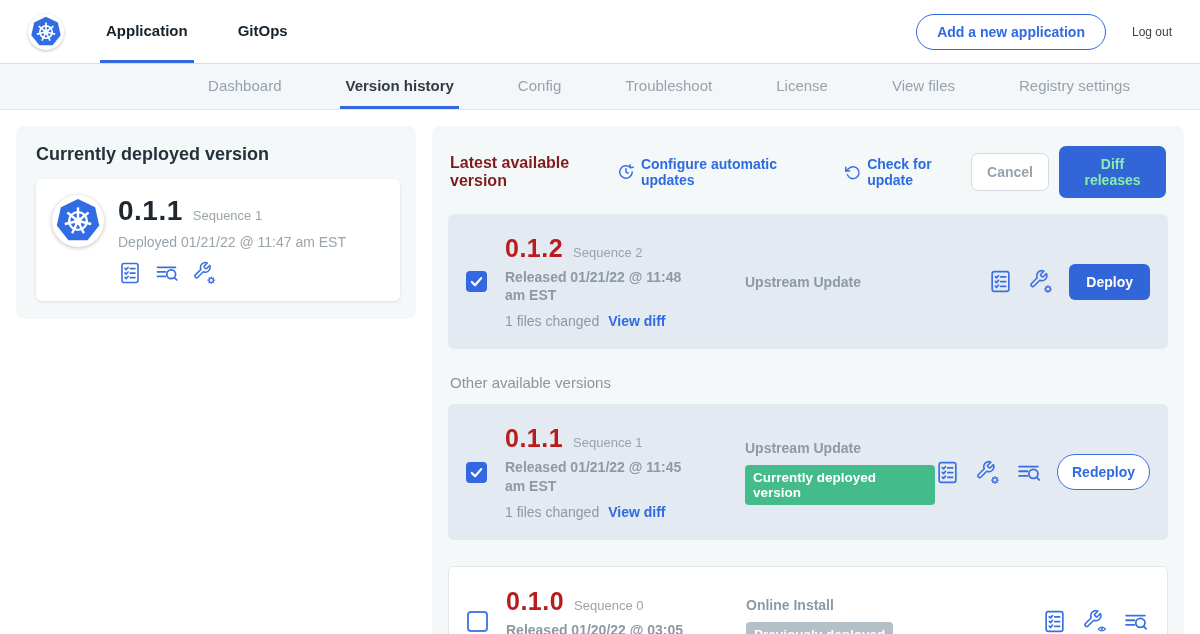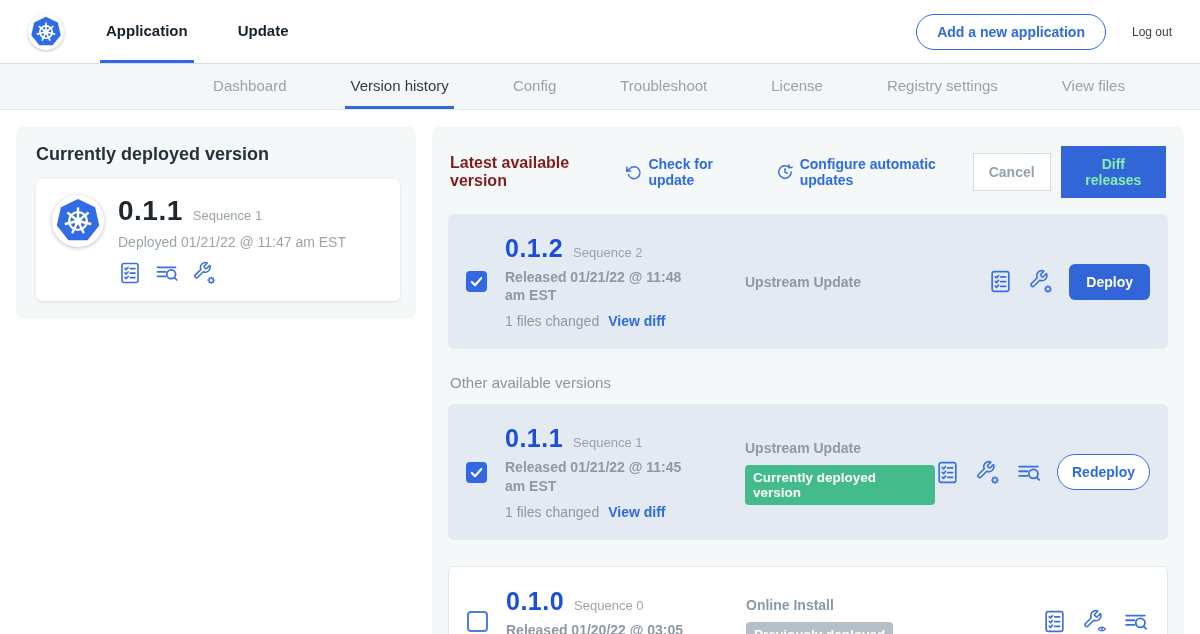--- a/index.html
+++ b/index.html
@@ -66,21 +66,21 @@
     gap: 54px;
     justify-content: center;
   }
   .subnav-tab {
     display:flex; align-items:center;
     font-size: 15px; font-weight:500; color:#98a2ab;
     border-bottom: 3px solid transparent;
     padding: 0 5px;
     cursor:pointer;
   }
-  .subnav-tab.active { color:#323b43; font-weight:normal; border-bottom-color:#3268e0; }
+  .subnav-tab.active { color:#323b43; font-weight:bold; border-bottom-color:#3268e0; }
 
   
   .main { display:flex; gap:16px; padding:16px; align-items:flex-start; }
 
   .left-card {
     width: 400px; flex: none;
     background: #f4f8f9;
     border-radius: 8px;
     padding: 18px 16px 18px 20px;
   }
@@ -114,21 +114,21 @@
   .panel-header { display:flex; align-items:center; margin: 6px 2px 16px 2px; }
   .panel-title { font-size:16px; font-weight:bold; color:#7f1d1d; }
   .hdr-link {
     display:flex; align-items:center; gap:6px;
     color:#2e6be0; font-size:14px; font-weight:bold;
     cursor:pointer;
   }
   .hdr-link.first { margin-left:12px; }
   .hdr-link + .hdr-link { margin-left:26px; }
   .hdr-spacer { flex:1; }
-  .btn { border:none; border-radius:0; font-family:inherit; font-size:14px; font-weight:bold; cursor:pointer; }
+  .btn { border:none; border-radius:7px; font-family:inherit; font-size:14px; font-weight:bold; cursor:pointer; }
   .cancel-btn {
     background:#fff; border:1px solid #d4dae0; color:#98a2ab;
     padding: 10px 15px; margin-right: 10px;
   }
   .primary-btn { background:#3265d8; color:#86efac; padding: 10px 15px; }
 
   
   .version-row {
     border-radius:6px;
     display:flex; align-items:center;
@@ -142,21 +142,21 @@
 
   .checkbox {
     width:21px; height:21px; flex:none;
     border-radius:4px; cursor:pointer;
     margin-right:18px;
   }
   .checkbox.checked { background:#3468e0; display:flex; align-items:center; justify-content:center; }
   .checkbox.unchecked { background:#fff; border:2px solid #4a7ee8; }
 
   .vblock { width:212px; flex:none; }
-  .vblock .ver-num { font-size:25px; font-weight:bold; color:#1d4ed8; letter-spacing:.5px; }
+  .vblock .ver-num { font-size:25px; font-weight:bold; color:#b91c1c; letter-spacing:.5px; }
   .released { margin-top:5px; font-size:14px; font-weight:bold; color:#8e99a3; max-width:190px; line-height:1.3; }
   .files-line { margin-top:9px; font-size:14px; color:#8e99a3; }
   .view-diff { color:#2e6be0; font-weight:bold; margin-left:9px; cursor:pointer; }
 
   .mblock { flex:1; padding-left:28px; }
   .source-label { font-size:14px; font-weight:bold; color:#8e99a3; }
   .badge {
     display:inline-block; margin-top:9px;
     padding: 5px 8px; border-radius:4px;
     font-size:13.5px; font-weight:bold; color:#fff;
@@ -268,21 +268,21 @@
   <div class="logo-wrap">
     <svg class="icon" width="36" height="36">
         <use href="#i-k8s"></use>
       </svg>
   </div>
   <div class="topnav-tabs">
     <div class="topnav-tab active">
       <span>Application</span>
     </div>
     <div class="topnav-tab">
-      <span>Update</span>
+      <span>GitOps</span>
     </div>
   </div>
   <div class="topnav-spacer"></div>
   <button class="add-app-btn">Add a new application</button>
   <span class="logout">Log out</span>
 </div>
 
 <div class="subnav">
   <div class="subnav-tab">
       <span>Dashboard</span>
@@ -293,24 +293,24 @@
   <div class="subnav-tab">
       <span>Config</span>
     </div>
   <div class="subnav-tab">
       <span>Troubleshoot</span>
     </div>
   <div class="subnav-tab">
       <span>License</span>
     </div>
   <div class="subnav-tab">
+      <span>View files</span>
+    </div>
+  <div class="subnav-tab">
       <span>Registry settings</span>
-    </div>
-  <div class="subnav-tab">
-      <span>View files</span>
     </div>
 </div>
 
 <div class="main">
 
   <div class="left-card">
     <h2>Currently deployed version</h2>
     <div class="deployed-box">
       <div class="app-logo-lg">
         <svg class="icon" width="52" height="52">
@@ -335,31 +335,31 @@
               </svg></span>
         </div>
       </div>
     </div>
   </div>
 
   <div class="right-panel">
 
     <div class="panel-header">
       <span class="panel-title">Latest available version</span>
+      <span class="hdr-link">
+        <span class="blue-ic"><svg class="icon" width="18" height="18">
+              <use href="#i-autoupdate"></use>
+            </svg></span>
+        <span>Configure automatic updates</span>
+      </span>
       <span class="hdr-link first">
         <span class="blue-ic"><svg class="icon" width="17" height="17">
               <use href="#i-refresh"></use>
             </svg></span>
         <span>Check for update</span>
-      </span>
-      <span class="hdr-link">
-        <span class="blue-ic"><svg class="icon" width="18" height="18">
-              <use href="#i-autoupdate"></use>
-            </svg></span>
-        <span>Configure automatic updates</span>
       </span>
       <span class="hdr-spacer"></span>
       <button class="btn cancel-btn">Cancel</button>
       <button class="btn primary-btn">Diff releases</button>
     </div>
 
     <div class="version-row highlight row1">
       <div class="checkbox checked">
         <svg class="icon" width="17" height="17">
             <use href="#i-check"></use>

